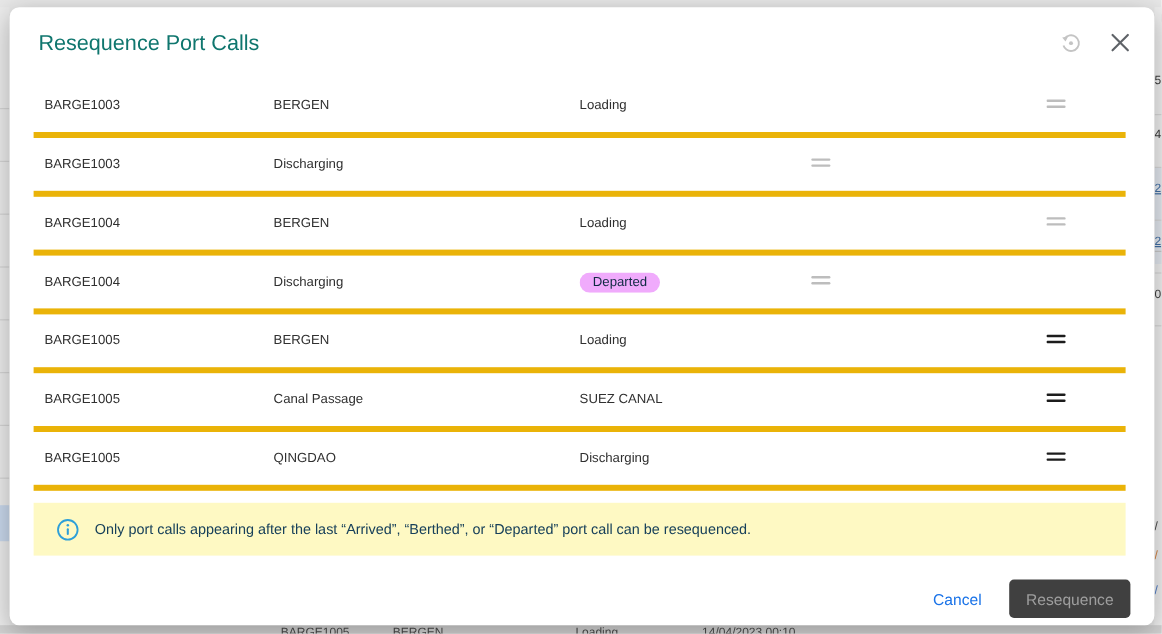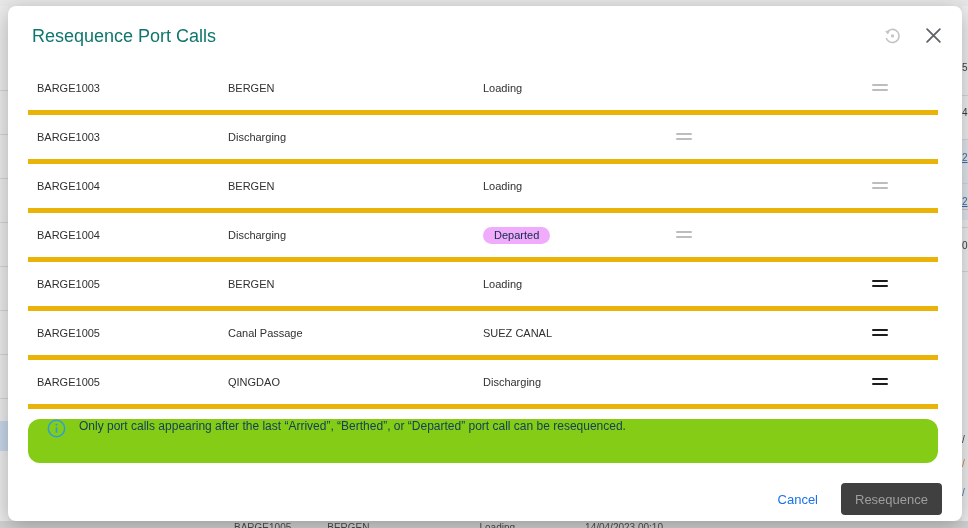--- a/index.html
+++ b/index.html
@@ -56,22 +56,22 @@
     font-size:11px;font-weight:400;
     padding:2px 11px;border-radius:9px;line-height:13px;
   }
   .handle{display:inline-block;width:16px;}
   .handle .bar{display:block;width:16px;height:2px;margin:3px 0;border-radius:1px;}
   .handle.inactive .bar{background:#bdbdbd;}
   .handle.active .bar{background:#1c1c1c;}
   
   .info-banner{
     margin:10px 24px 0 20px;height:44px;
-    background:#84cc16;border-radius:12px;
-    display:flex;
+    background:#fef9c3;border-radius:0;
+    display:flex;align-items:center;
   }
   .info-icon{margin:0 13px 0 19px;line-height:0;}
   .info-text{font-size:12px;font-weight:500;color:#17405a;}
   
   .modal-footer{position:absolute;right:20px;bottom:6px;display:flex;align-items:center;}
   .cancel-btn{
     background:none;border:none;cursor:pointer;
     color:#1a73e8;font-size:13px;font-weight:500;
     font-family:"Liberation Sans",sans-serif;
     padding:8px 12px;margin-right:11px;

